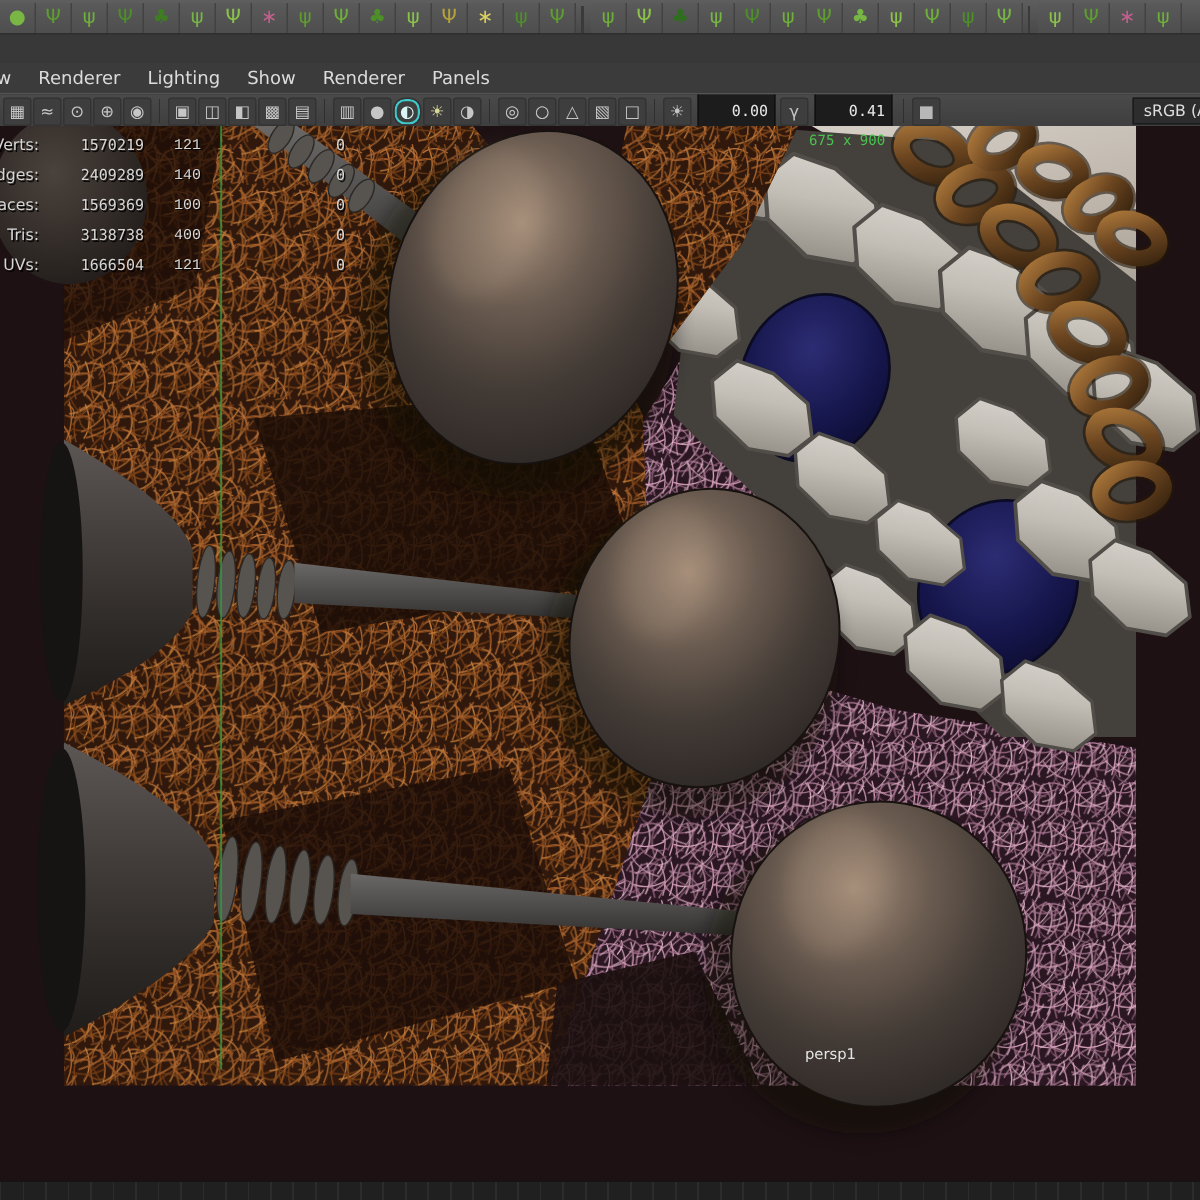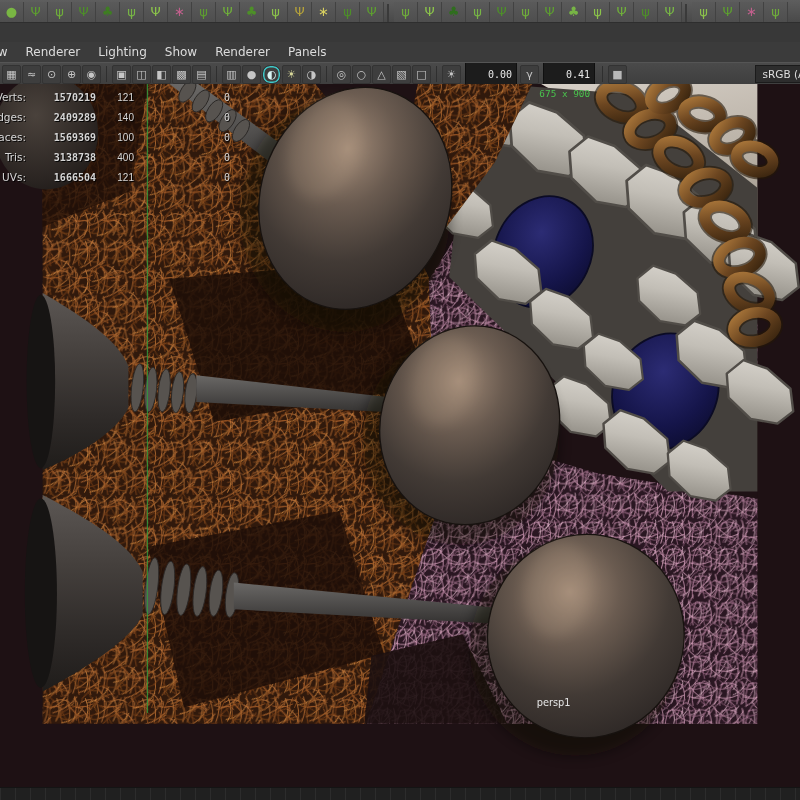--- a/index.html
+++ b/index.html
@@ -22,22 +22,22 @@
   .tsep{width:6px;height:16px;margin:0 2px;background:linear-gradient(90deg,transparent 2px,#2f2f2f 2px,#2f2f2f 3px,transparent 3px);flex:0 0 auto;}
   .field{width:42px;height:15px;line-height:15px;background:#1c1c1c;border:1px solid #101010;color:#e8e8e8;font-family:"DejaVu Sans Mono",monospace;font-size:10px;text-align:right;padding:16px 4px;margin:0 3px;flex:0 0 auto;}
   .chip{margin-left:auto;margin-right:-26px;background:#2d2d2d;border:1px solid #1b1b1b;color:#dedede;font-size:10.5px;line-height:16px;padding:0 6px;white-space:nowrap;flex:0 0 auto;}
 
   .viewport{position:absolute;top:84px;left:0;width:800px;height:704px;overflow:hidden;background:#1e1114;}
   svg.scene{position:absolute;top:0;left:0;display:block;}
 
   .hud{position:absolute;top:3px;left:-14px;z-index:2;}
   .hudrow{display:flex;height:20px;align-items:center;font-size:10.5px;color:#d6d6d6;text-shadow:1px 1px 0 rgba(0,0,0,0.85);}
   .hudrow .lab{width:40px;text-align:right;}
-  .hudrow .v1{width:70px;text-align:right;font-family:"DejaVu Sans Mono",monospace;font-size:10px;font-weight:bold;}
-  .hudrow .v2{width:38px;text-align:right;font-family:Liberation Sans, sans-serif;font-size:10px;}
+  .hudrow .v1{width:70px;text-align:right;font-family:"DejaVu Sans Mono",monospace;font-size:10px;}
+  .hudrow .v2{width:38px;text-align:right;font-family:Liberation Mono, monospace;font-size:10px;}
   .hudrow .v3{width:96px;text-align:right;font-family:"DejaVu Sans Mono",monospace;font-size:10px;}
 
   .timebar{position:absolute;bottom:0;left:0;right:0;height:12px;border-top:1px solid #141414;background:repeating-linear-gradient(90deg,#2c2c2c 0 1px,#202020 1px 15px);}
 </style>
 </head>
 <body>
 
 <div class="root">
 
   <div class="shelf">

